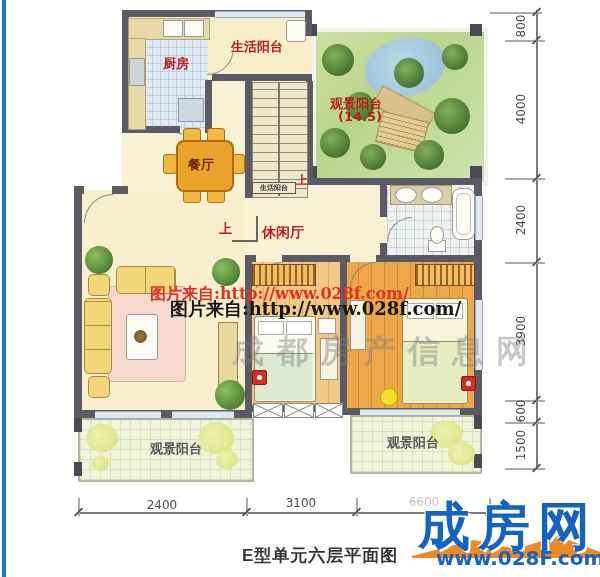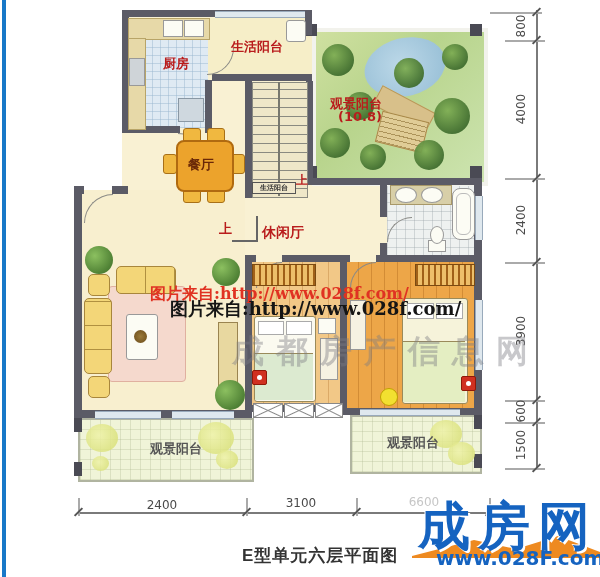--- a/index.html
+++ b/index.html
@@ -189,21 +189,21 @@
   <div class="blob" style="left:86px;top:424px;width:32px;height:28px;"></div>
   <div class="blob" style="left:198px;top:422px;width:36px;height:32px;"></div>
   <div class="blob" style="left:92px;top:456px;width:17px;height:15px;"></div>
   <div class="blob" style="left:216px;top:450px;width:22px;height:19px;"></div>
   <div class="blob" style="left:430px;top:420px;width:32px;height:28px;"></div>
   <div class="blob" style="left:448px;top:442px;width:27px;height:23px;"></div>
 
   <div class="rl" style="left:163px;top:55px;">厨房</div>
   <div class="rl" style="left:231px;top:38px;">生活阳台</div>
   <div class="rl" style="left:330px;top:95px;">观景阳台</div>
-  <div class="rl" style="left:338px;top:109px;">(10.8)</div>
+  <div class="rl" style="left:338px;top:109px;">(14.5)</div>
   <div class="rl" style="left:188px;top:156px;color:#6a2808;">餐厅</div>
   <div class="rl" style="left:252px;top:182px;width:42px;height:10px;border:1px solid #555;background:#f0e8cc;font-size:7px;text-align:center;line-height:10px;color:#333;">生活阳台</div>
   <div class="rl" style="left:296px;top:172px;font-size:12px;">上</div>
   <div class="rl" style="left:219px;top:220px;font-size:13px;">上</div>
   <div class="abs" style="left:232px;top:240px;width:26px;height:1.5px;background:#666;"></div>
   <div class="abs" style="left:256px;top:216px;width:1.5px;height:26px;background:#666;"></div>
   <div class="rl" style="left:262px;top:224px;font-size:14px;">休闲厅</div>
   <div class="rl" style="left:150px;top:440px;color:#555;">观景阳台</div>
   <div class="rl" style="left:387px;top:434px;color:#555;">观景阳台</div>
 

